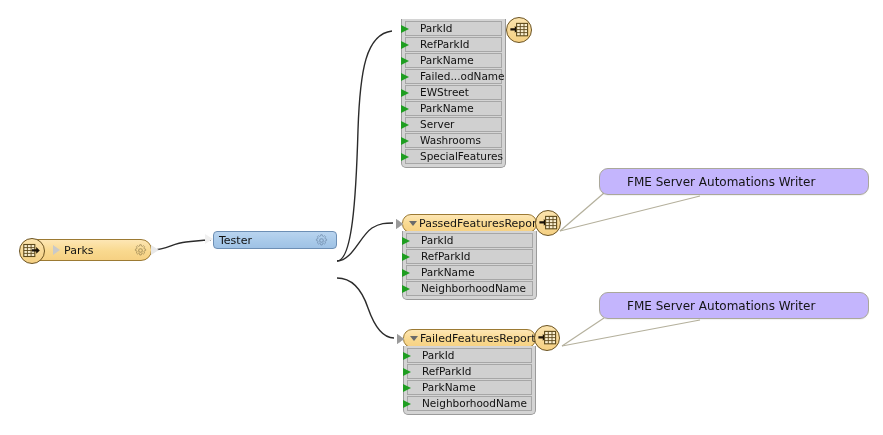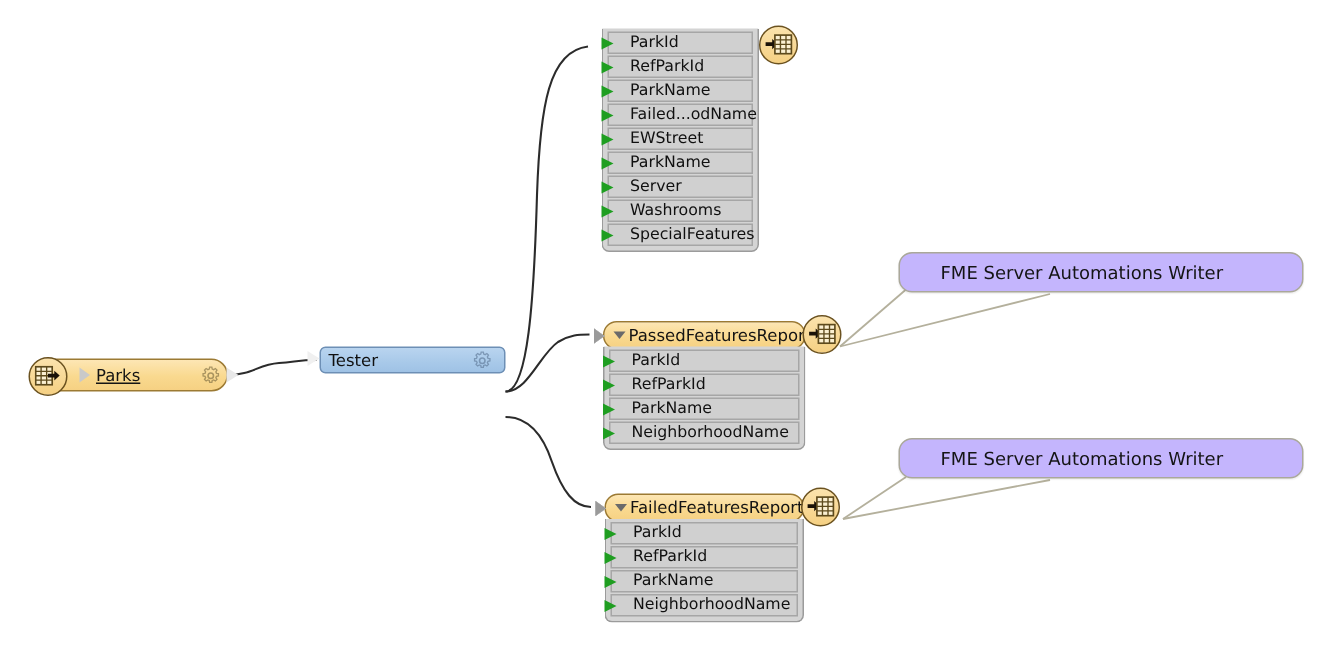--- a/index.html
+++ b/index.html
@@ -288,21 +288,21 @@
         <rect x="0.8" y="1.5" width="11" height="12" fill="#fbf0d2" stroke="#5d4a1c" stroke-width="1.1"></rect>
         <line x1="0.8" y1="4.6" x2="11.8" y2="4.6" stroke="#5d4a1c" stroke-width="0.9"></line>
         <line x1="0.8" y1="7.5" x2="11.8" y2="7.5" stroke="#5d4a1c" stroke-width="0.9"></line>
         <line x1="0.8" y1="10.4" x2="11.8" y2="10.4" stroke="#5d4a1c" stroke-width="0.9"></line>
         <line x1="4.4" y1="1.5" x2="4.4" y2="13.5" stroke="#5d4a1c" stroke-width="0.9"></line>
         <line x1="8.1" y1="1.5" x2="8.1" y2="13.5" stroke="#5d4a1c" stroke-width="0.9"></line>
         <path d="M9 6.2 h4.2 v-2.1 l3.6 3.3 -3.6 3.3 v-2.1 H9 z" fill="#1a1208"></path>
       </svg>
     </div>
     <span class="tri"></span>
-    <span style="font-size:11px;text-decoration:underline;">Parks</span>
+    <span style="font-size:11px;">Parks</span>
     <svg class="gear" viewBox="0 0 16 16" style="margin-left:auto;">
       <path d="M8 5.1a2.9 2.9 0 1 0 0 5.8 2.9 2.9 0 0 0 0-5.8zm0 1.3a1.6 1.6 0 1 1 0 3.2 1.6 1.6 0 0 1 0-3.2z" fill="#7a6a40"></path>
       <path d="M7.1 0.9h1.8l.3 1.6 1.2.5 1.4-.9 1.3 1.3-.9 1.4.5 1.2 1.6.3v1.8l-1.6.3-.5 1.2.9 1.4-1.3 1.3-1.4-.9-1.2.5-.3 1.6H7.1l-.3-1.6-1.2-.5-1.4.9-1.3-1.3.9-1.4-.5-1.2-1.6-.3V6.3l1.6-.3.5-1.2-.9-1.4L4.2 2.1l1.4.9 1.2-.5z" fill="none" stroke="#7a6a40" stroke-width="1.1"></path>
     </svg>
     <span class="out-arrow-right"></span>
   </div>
 
   <div class="xf" style="left:213px; top:231px; width:124px;">
     <div class="xf-header">
       <span class="xf-in-stub"></span>

